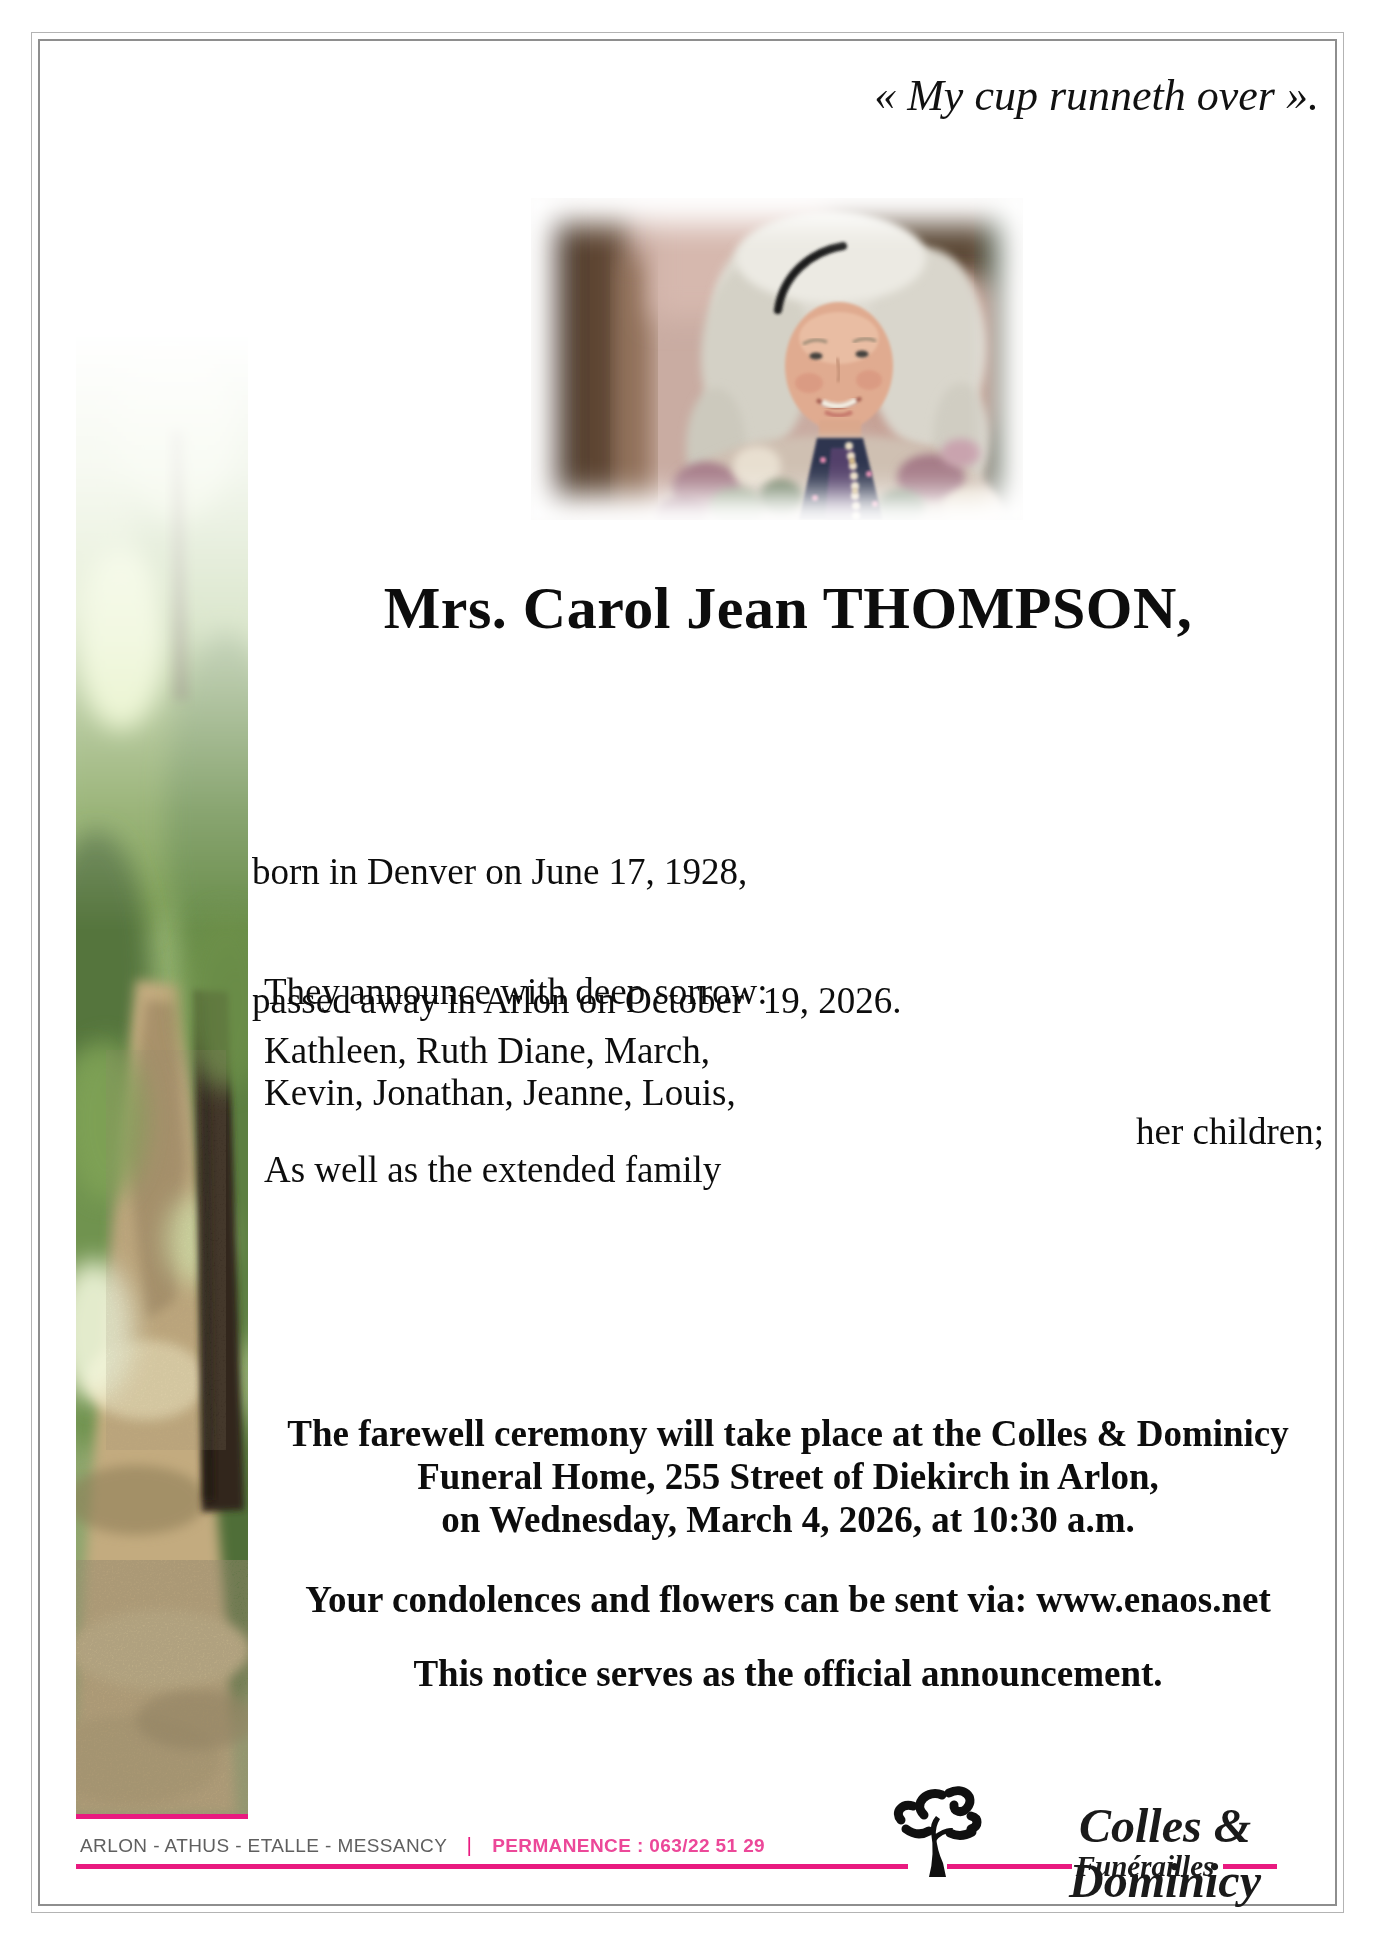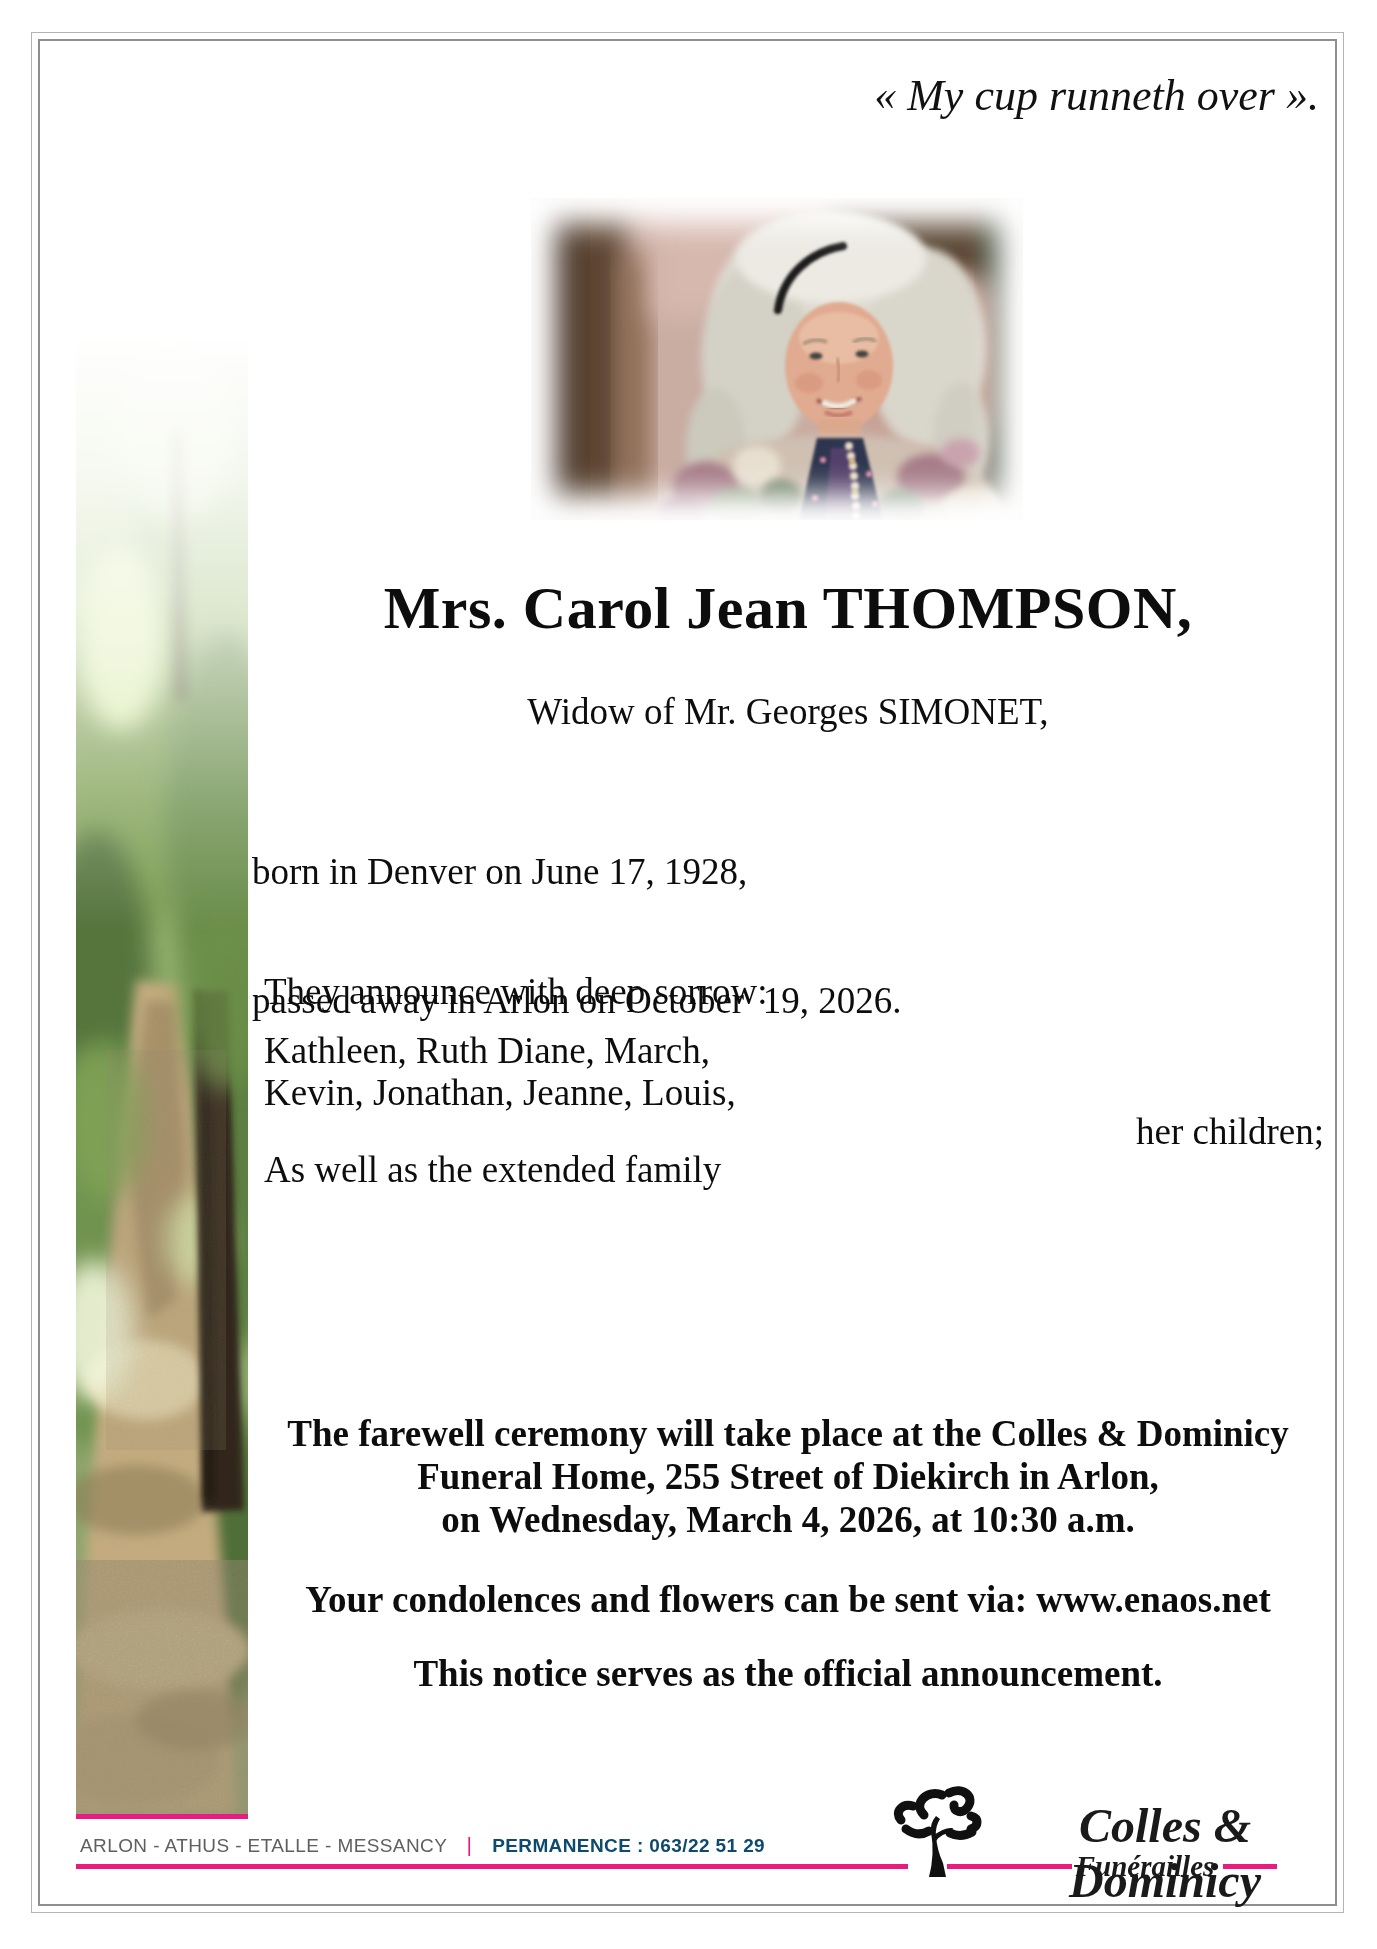--- a/index.html
+++ b/index.html
@@ -35,21 +35,21 @@
   .childlabel { top:1110px; font-size:37px; text-align:right; padding-right:4px; }
   .family { top:1148px; font-size:37px; padding-left:12px; }
   .ceremony { top:1412px; text-align:center; font-size:37px; font-weight:bold; line-height:43px; }
   .condolences { top:1578px; text-align:center; font-size:37px; font-weight:bold; }
   .official { top:1652px; text-align:center; font-size:37px; font-weight:bold; }
 
   .footer-text { left:80px; top:1833px; font-family:"Liberation Sans", sans-serif;
     font-size:19px; letter-spacing:0.4px; white-space:nowrap; }
   .footer-locations { color:#5f5f5f; font-weight:400; }
   .footer-sep { color:#e91a80; font-weight:400; font-size:21px; margin:0 14px; }
-  .footer-permanence { color:#0c4a6e; font-weight:700; }
+  .footer-permanence { color:#ec4899; font-weight:700; }
 
   .brand-line-main { left:76px; top:1864px; width:832px; height:5px; }
   .brand-line-mid  { left:947px; top:1864px; width:125px; height:5px; }
   .brand-line-dash { left:1223px; top:1864px; width:54px; height:5px; }
   .pink { background:#e91a80; }
   .brand-tree { left:884px; top:1782px; width:104px; height:100px; }
   .brand-tree svg { display:block; width:100%; height:100%; }
   .brand-name { left:998px; top:1798px; width:334px; text-align:center;
     font-family:"Liberation Serif", cursive; font-style:italic; font-weight:bold;
     font-size:48px; color:#1a1a1a; }
@@ -205,21 +205,20 @@
         <circle cx="325" cy="308" r="4"></circle>
           <circle cx="325" cy="318" r="4"></circle>
       </g>
       <circle cx="321" cy="263" r="3" fill="#d9c08a" filter="url(#pb2)"></circle>
       <circle cx="324" cy="293" r="3" fill="#d9c08a" filter="url(#pb2)"></circle>
     </svg>
     <div class="photo-feather"></div>
   </div>
 
   <div class="abs col title serif">Mrs. Carol Jean THOMPSON,</div>
-  <div class="abs col widow serif">Widow of Mr. Georges SIMONET,</div>
   <div class="abs col dates serif">
     <div>born in Denver on June 17, 1928,</div>
     <div>passed away in Arlon on October  19, 2026.</div>
   </div>
 
   <div class="abs col intro serif">They announce with deep sorrow:</div>
   <div class="abs col children serif">
     <div>Kathleen, Ruth Diane, March,</div>
     <div>Kevin, Jonathan, Jeanne, Louis,</div>
   </div>

